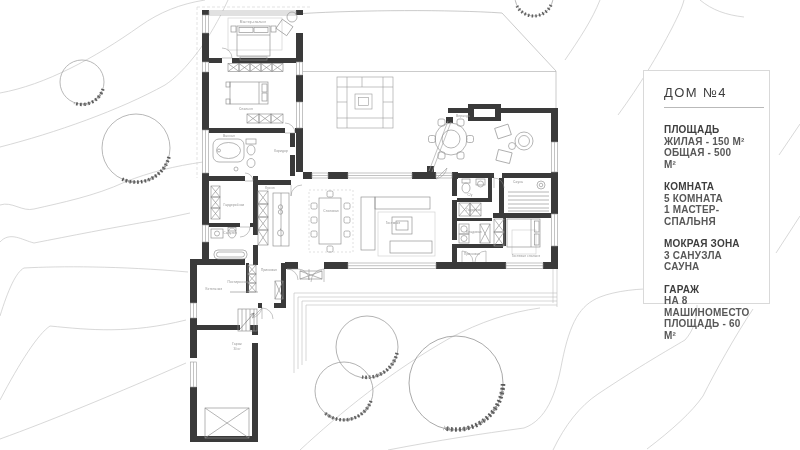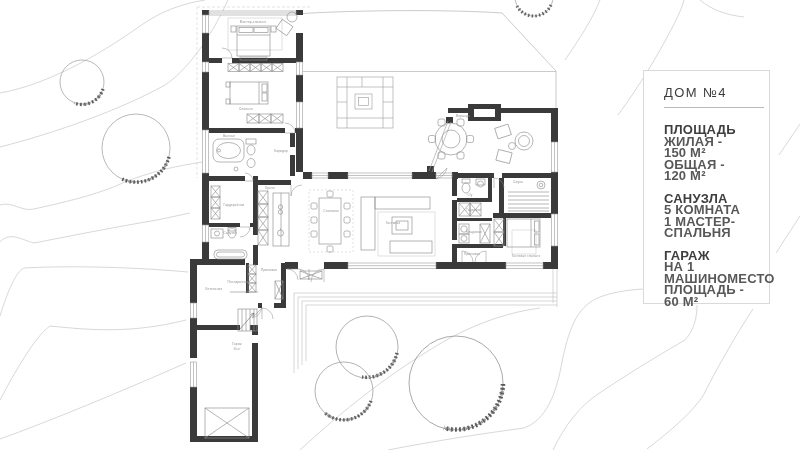--- a/index.html
+++ b/index.html
@@ -6,21 +6,21 @@
   body{width:800px;height:450px;position:relative;overflow:hidden;
        font-family:"Liberation Sans","DejaVu Sans",sans-serif;}
   .stage{position:absolute;inset:0;}
   svg{position:absolute;left:0;top:0;}
   
   .panel{position:absolute;left:643px;top:70px;width:127px;height:234px;
          background:#ffffff;border:1px solid #d9d9d9;box-sizing:border-box;
          padding:14px 24px 0 20px;}
   .panel-title{font-size:13px;letter-spacing:1.4px;color:#3d3d3d;font-weight:500;}
   .panel-rule{width:100px;height:1px;background:#b9b9b9;margin-top:7px;}
-  .sec{margin-top:11px;font-size:13px;line-height:11.5px;letter-spacing:.2px;}
+  .sec{margin-top:11px;font-size:10px;line-height:11.5px;letter-spacing:.2px;}
   .sec.first{margin-top:16px;}
   .sec-h{font-weight:700;color:#3e3e3e;}
   .sec-l{font-weight:700;color:#585858;}
   .lbl{font-size:3.2px;fill:#8f8f8f;text-anchor:middle;letter-spacing:.15px;}
   .lbl2{font-size:2.9px;fill:#9a9a9a;text-anchor:middle;}
 </style>
 </head>
 <body>
 
 <div class="stage">
@@ -521,28 +521,33 @@
 </svg>
 </div>
 
 <div class="panel">
   <div class="panel-title">ДОМ №4</div>
   <div class="panel-rule"></div>
 
   <div class="sec first">
     <div class="sec-h">ПЛОЩАДЬ</div>
     <div class="sec-l">ЖИЛАЯ - 150 М²</div>
-    <div class="sec-l">ОБЩАЯ - 120 М²</div>
+    <div class="sec-l">ОБЩАЯ - 500 М²</div>
   </div>
 
   <div class="sec">
-    <div class="sec-h">САНУЗЛА</div>
+    <div class="sec-h">КОМНАТА</div>
     <div class="sec-l">5 КОМНАТА</div>
     <div class="sec-l">1 МАСТЕР-СПАЛЬНЯ</div>
   </div>
 
+  <div class="sec">
+    <div class="sec-h">МОКРАЯ ЗОНА</div>
+    <div class="sec-l">3 САНУЗЛА</div>
+    <div class="sec-l">САУНА</div>
+  </div>
 
   <div class="sec">
     <div class="sec-h">ГАРАЖ</div>
-    <div class="sec-l">НА 1 МАШИНОМЕСТО</div>
+    <div class="sec-l">НА 8 МАШИНОМЕСТО</div>
     <div class="sec-l">ПЛОЩАДЬ - 60 М²</div>
   </div>
 </div>
 
 </body></html>

